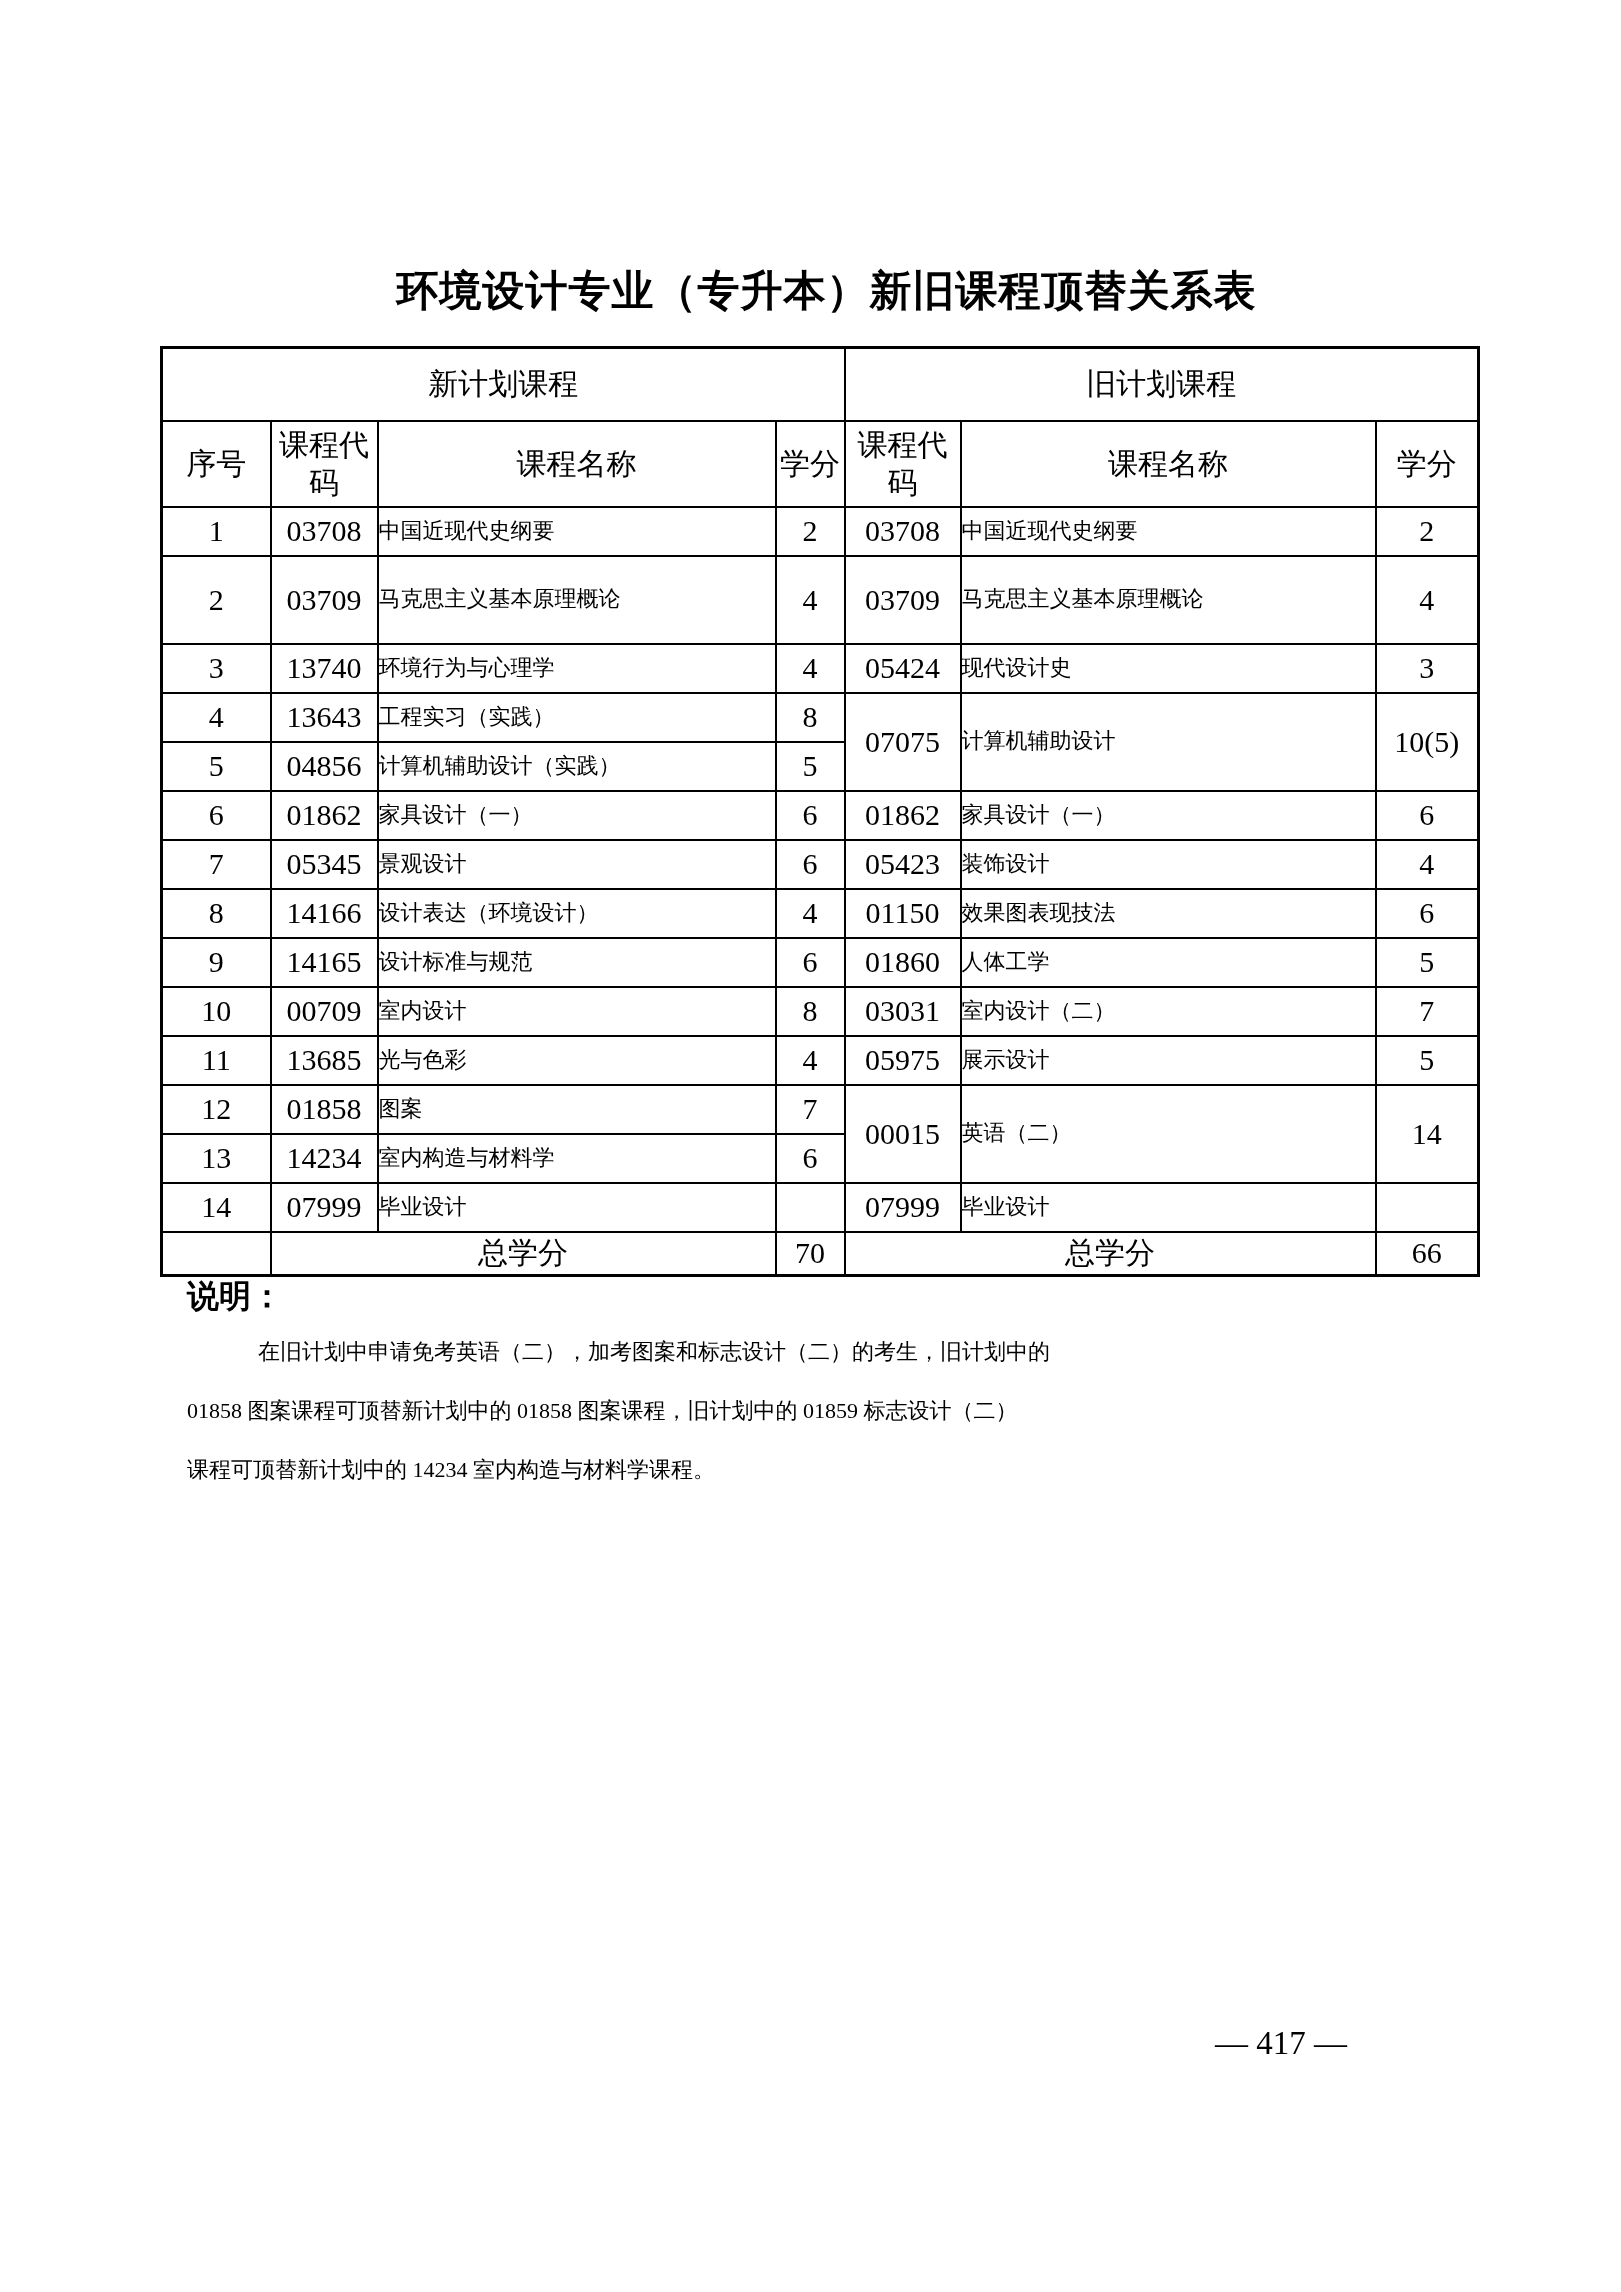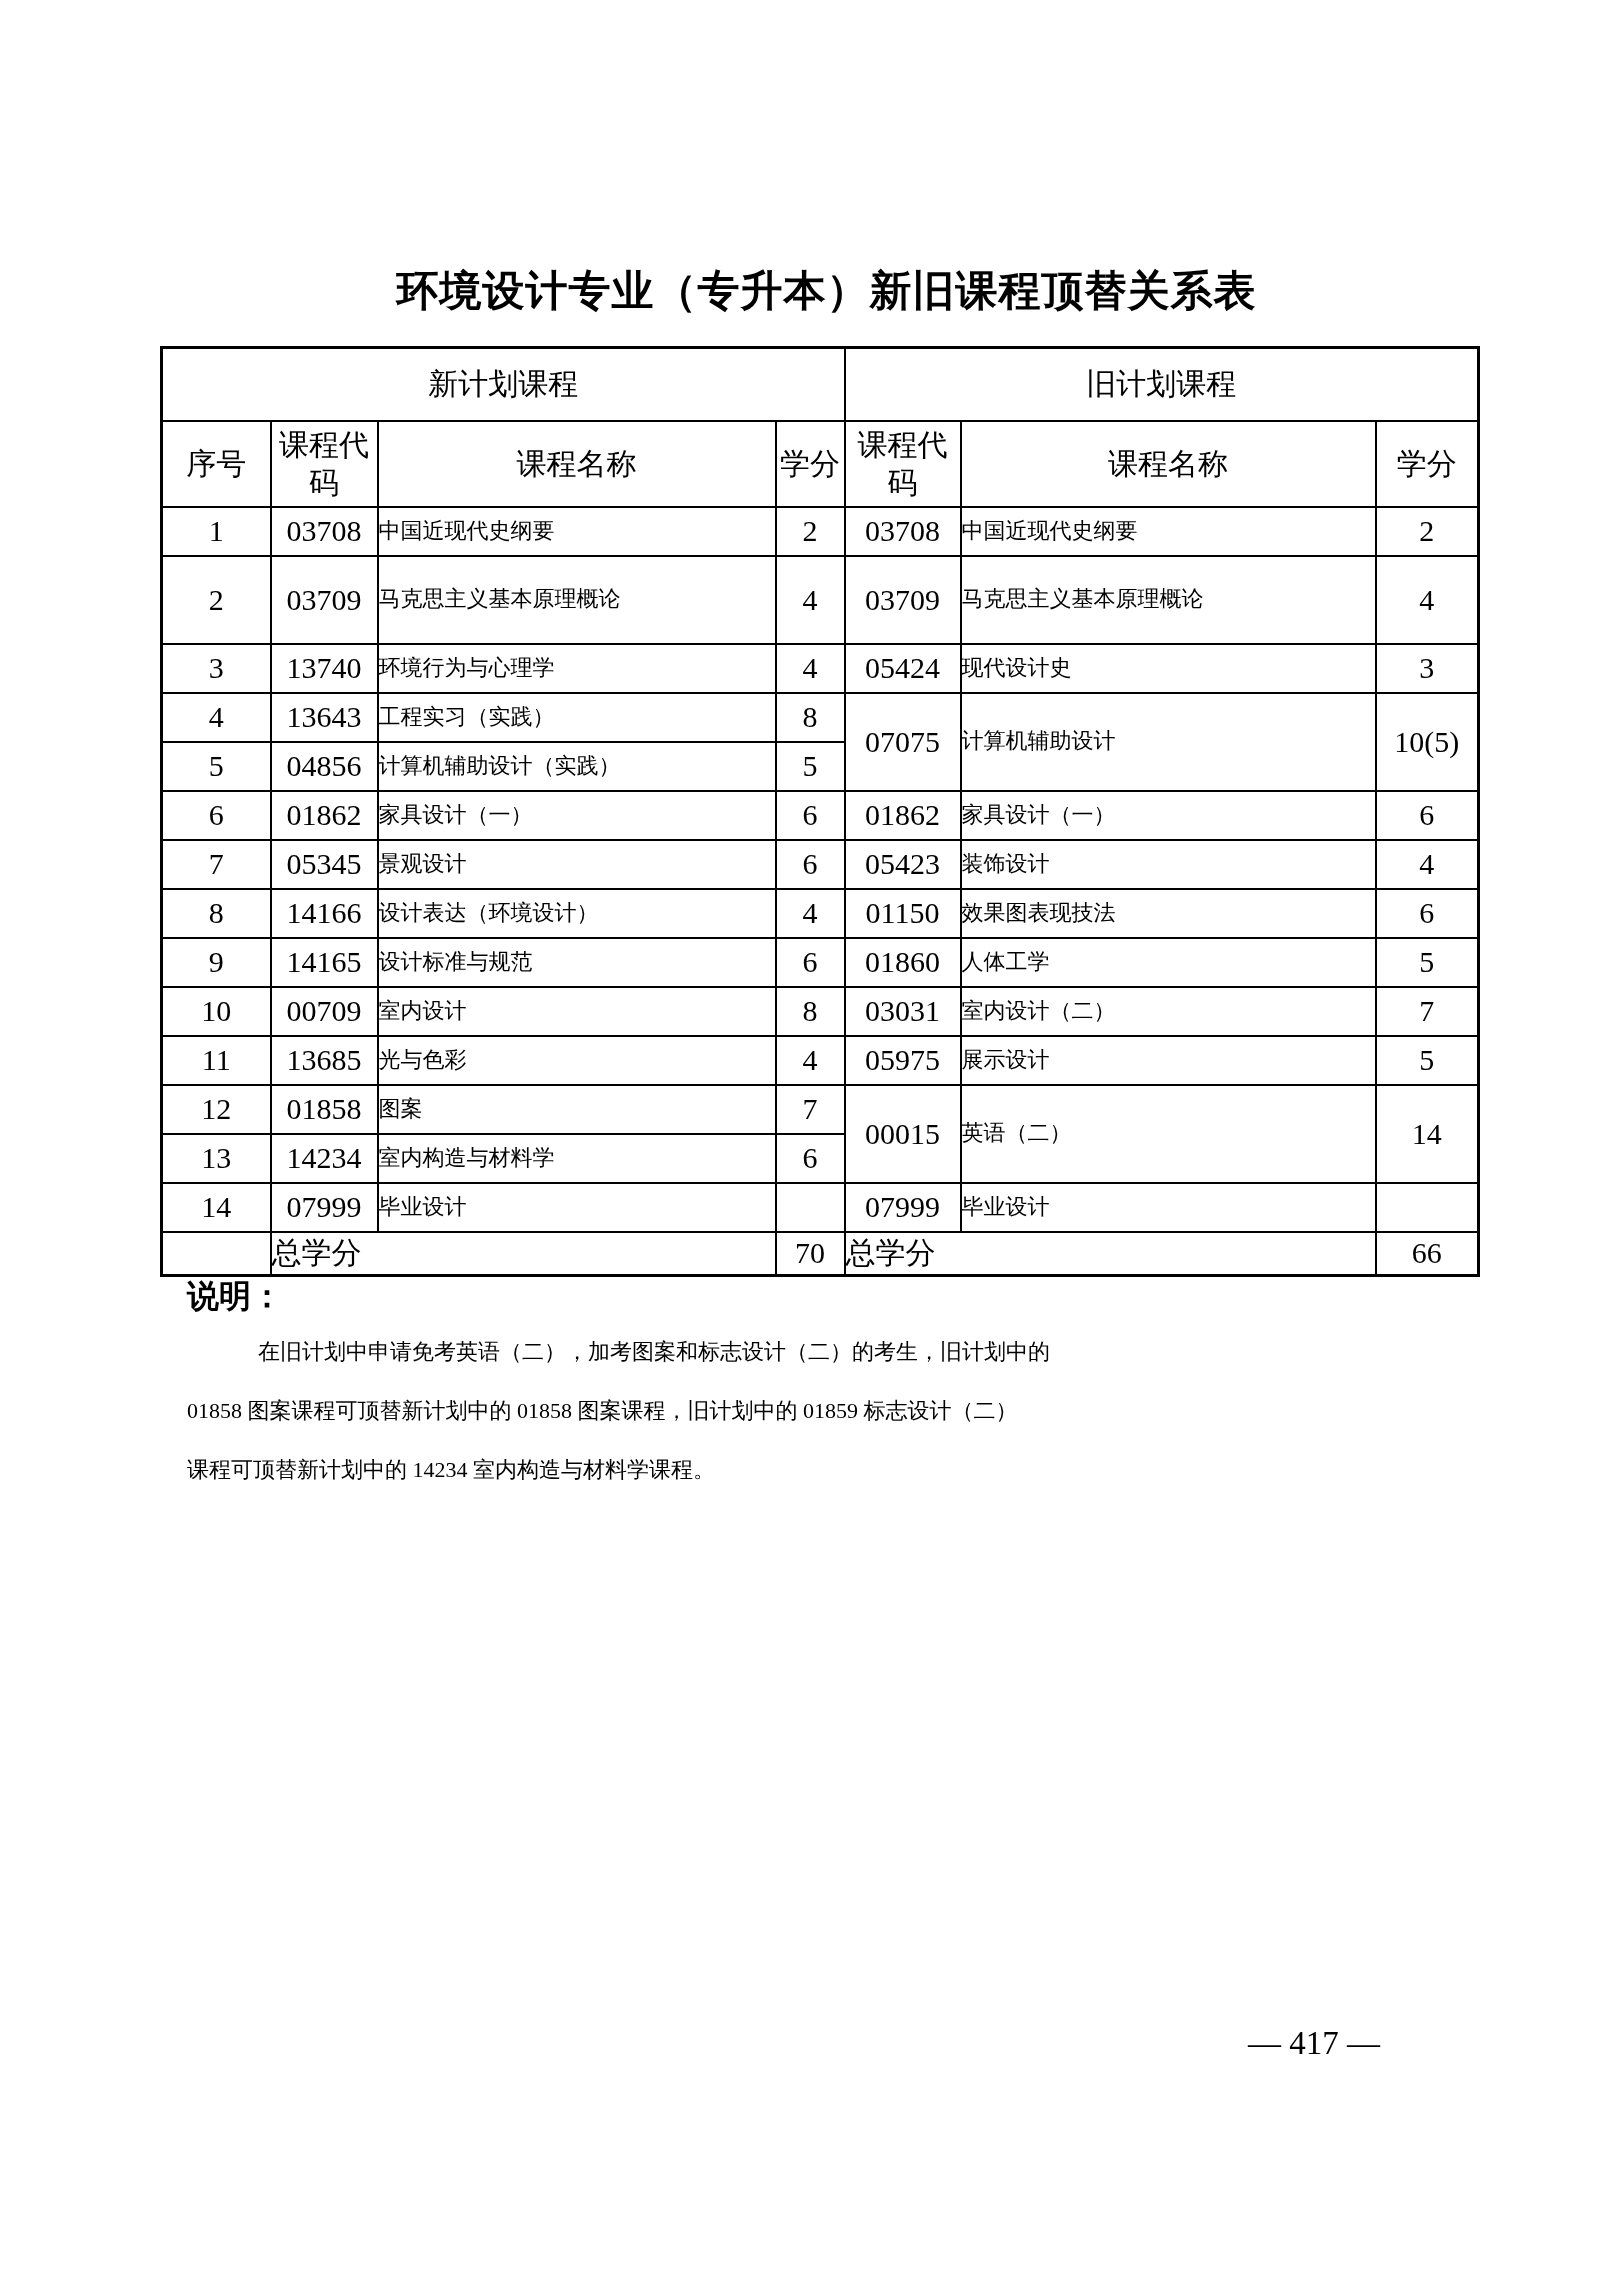--- a/index.html
+++ b/index.html
@@ -65,21 +65,21 @@
     font-family: "Liberation Serif", serif;
     font-size: 22px;
     text-align: left;
     padding: 2px 7.8px 2px 12.7px;
     line-height: 1.3;
   }
   td.fw { padding-right: 57px; }
   .total-label {
     font-family: "Liberation Serif", serif;
     font-size: 30px;
-    text-align: left;
+    text-align: center;
   }
   .note {
     position: absolute;
     left: 187px;
     top: 1271px;
     width: 1264px;
     color: #000;
   }
   .note-label {
     font-family: Liberation Sans, sans-serif;
@@ -95,21 +95,20 @@
   }
   .note-line.indent { padding-left: 71px; }
   .page-number {
     position: absolute;
     left: 1215px;
     top: 2025px;
     font-family: "Liberation Serif", serif;
     font-size: 33px;
     white-space: pre;
     color: #000;
-    margin-left: 33px;
   }
 </style>
 </head>
 <body>
 
 <div class="page">
 
   <div class="doc-title">环境设计专业（专升本）新旧课程顶替关系表</div>
 
   <table class="course">

